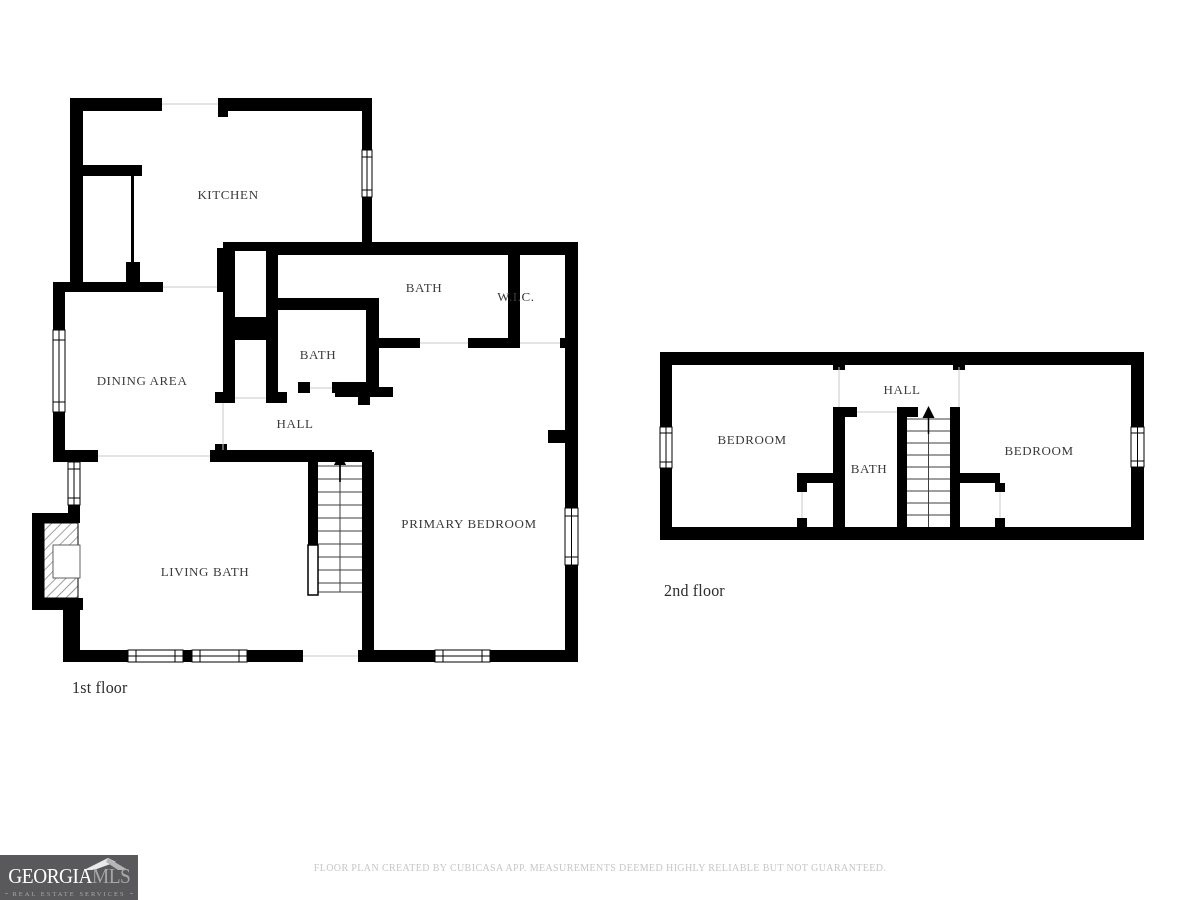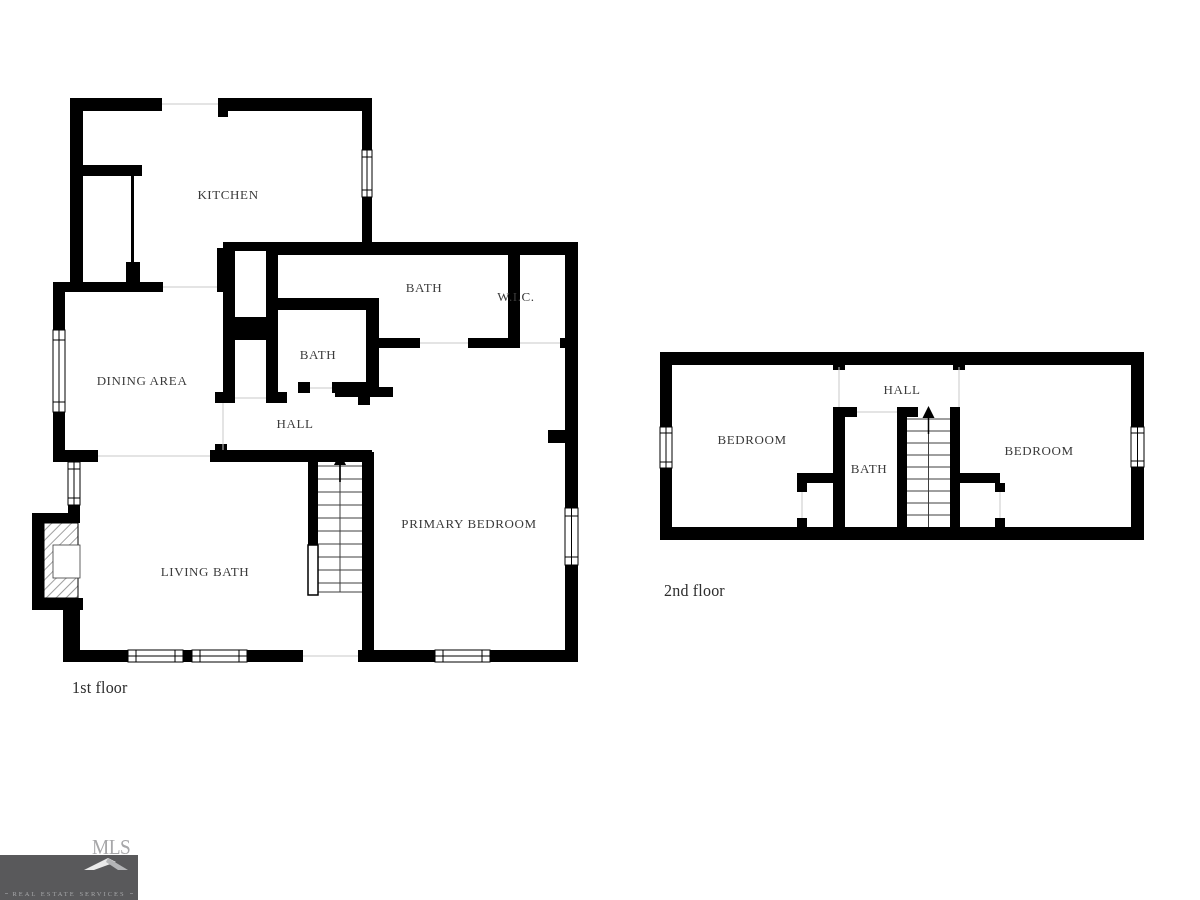--- a/index.html
+++ b/index.html
@@ -15,21 +15,21 @@
   .floor-label{
     position:absolute;font-size:16px;color:#2e2e2e;letter-spacing:0.2px;white-space:nowrap;
   }
   .disclaimer{
     position:absolute;left:0;right:0;top:862px;text-align:center;
     font-size:10px;letter-spacing:0.4px;color:#c8c8c8;white-space:nowrap;
   }
   .logo{
     position:absolute;left:0;top:855px;width:138px;height:45px;background:#59595b;
     display:flex;flex-direction:column;align-items:center;justify-content:flex-end;
-    padding-bottom:3px;box-sizing:border-box;gap:29px;
+    padding-bottom:3px;box-sizing:border-box;
   }
   .logo-roof{position:absolute;right:8px;top:2px;width:48px;height:14px;}
   .logo-brand{
     line-height:1;font-size:21px;font-weight:400;letter-spacing:-0.5px;
     transform:scaleX(0.92);margin-top:12px;white-space:nowrap;
   }
   .logo-brand .primary{color:#ffffff;}
   .logo-brand .secondary{color:#a7a7a9;}
   .logo-tagline{
     width:128px;display:flex;align-items:center;gap:4px;margin-top:3px;
@@ -256,20 +256,21 @@
   <div class="room-label" style="left:469px;top:524px">PRIMARY BEDROOM</div>
   <div class="room-label" style="left:205px;top:572px">LIVING BATH</div>
   <div class="floor-label" style="left:72px;top:679px">1st floor</div>
 
   <div class="room-label" style="left:902px;top:390px">HALL</div>
   <div class="room-label" style="left:752px;top:440px">BEDROOM</div>
   <div class="room-label" style="left:869px;top:469px">BATH</div>
   <div class="room-label" style="left:1039px;top:451px">BEDROOM</div>
   <div class="floor-label" style="left:664px;top:582px">2nd floor</div>
 
+  <div class="disclaimer">FLOOR PLAN CREATED BY CUBICASA APP. MEASUREMENTS DEEMED HIGHLY RELIABLE BUT NOT GUARANTEED.</div>
 
   <div class="logo">
     <svg class="logo-roof" viewBox="0 0 48 14" xmlns="http://www.w3.org/2000/svg">
       <polygon points="2,13 26,1 34,5 12,13" fill="#e9e9e9"></polygon>
       <polygon points="26,1 46,13 36,13 24,5" fill="#b4b5b7"></polygon>
     </svg>
     <div class="logo-brand">
       <span class="primary">GEORGIA</span><span class="secondary">MLS</span>
     </div>
     <div class="logo-tagline">

